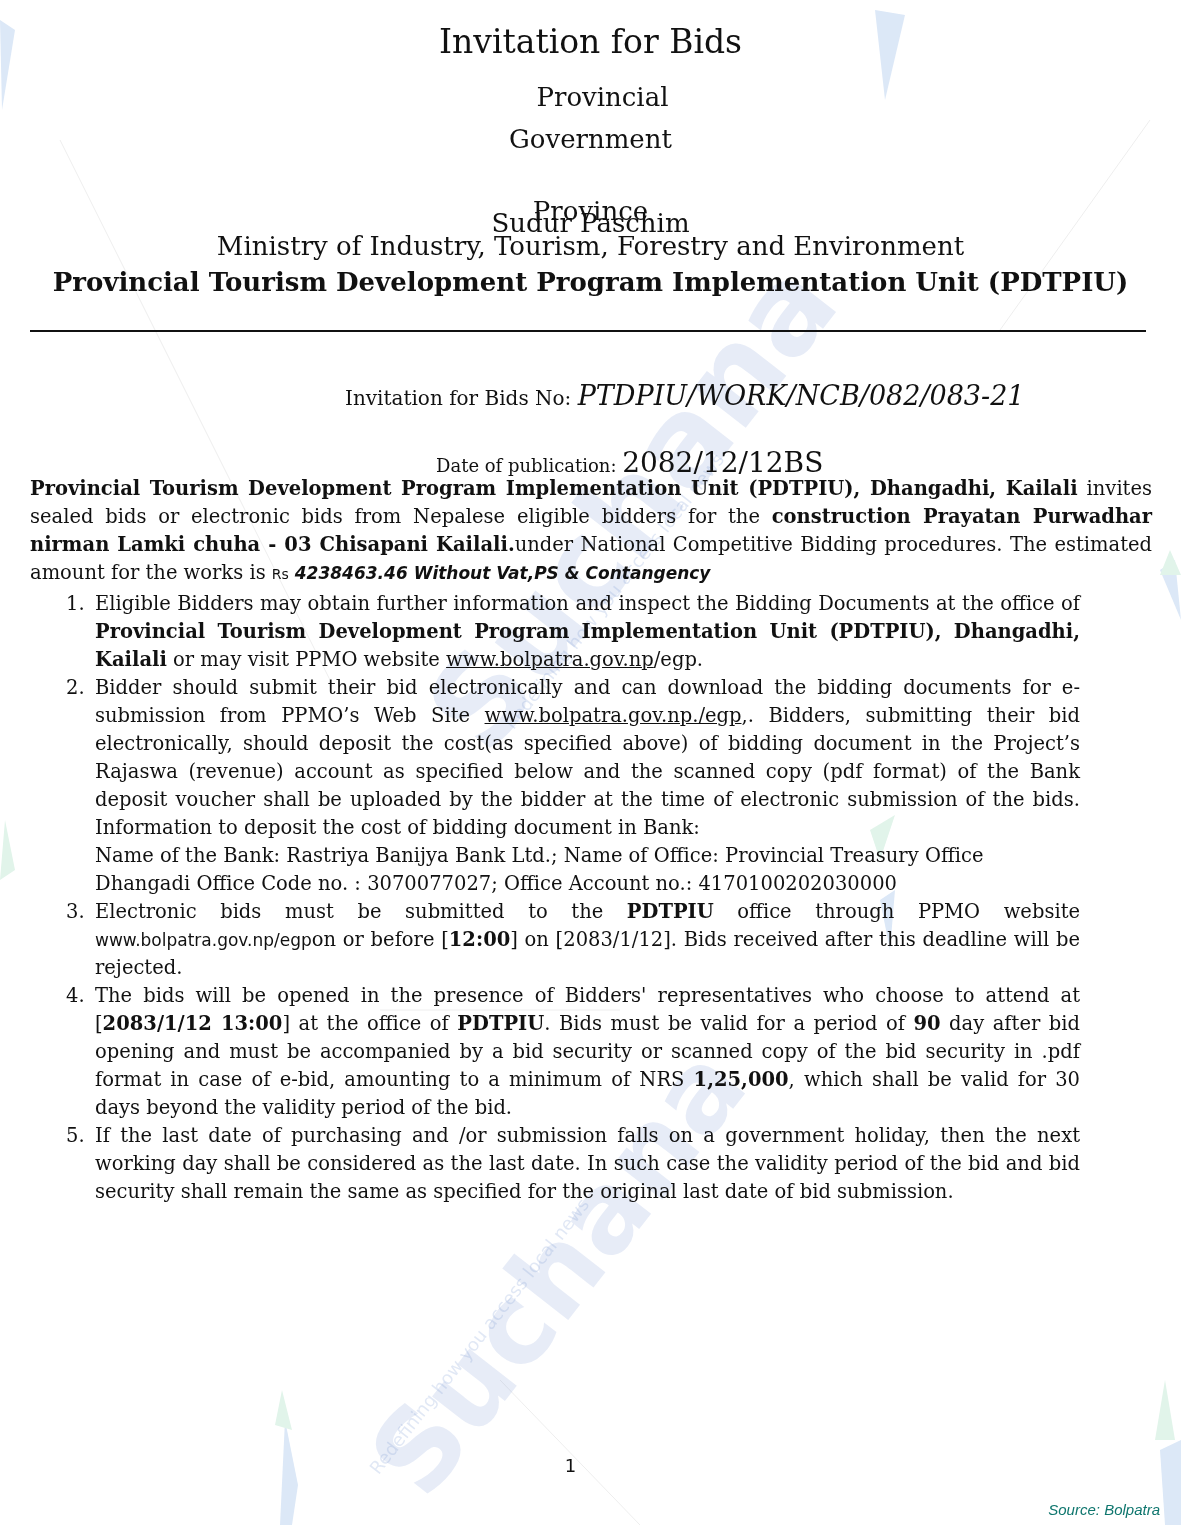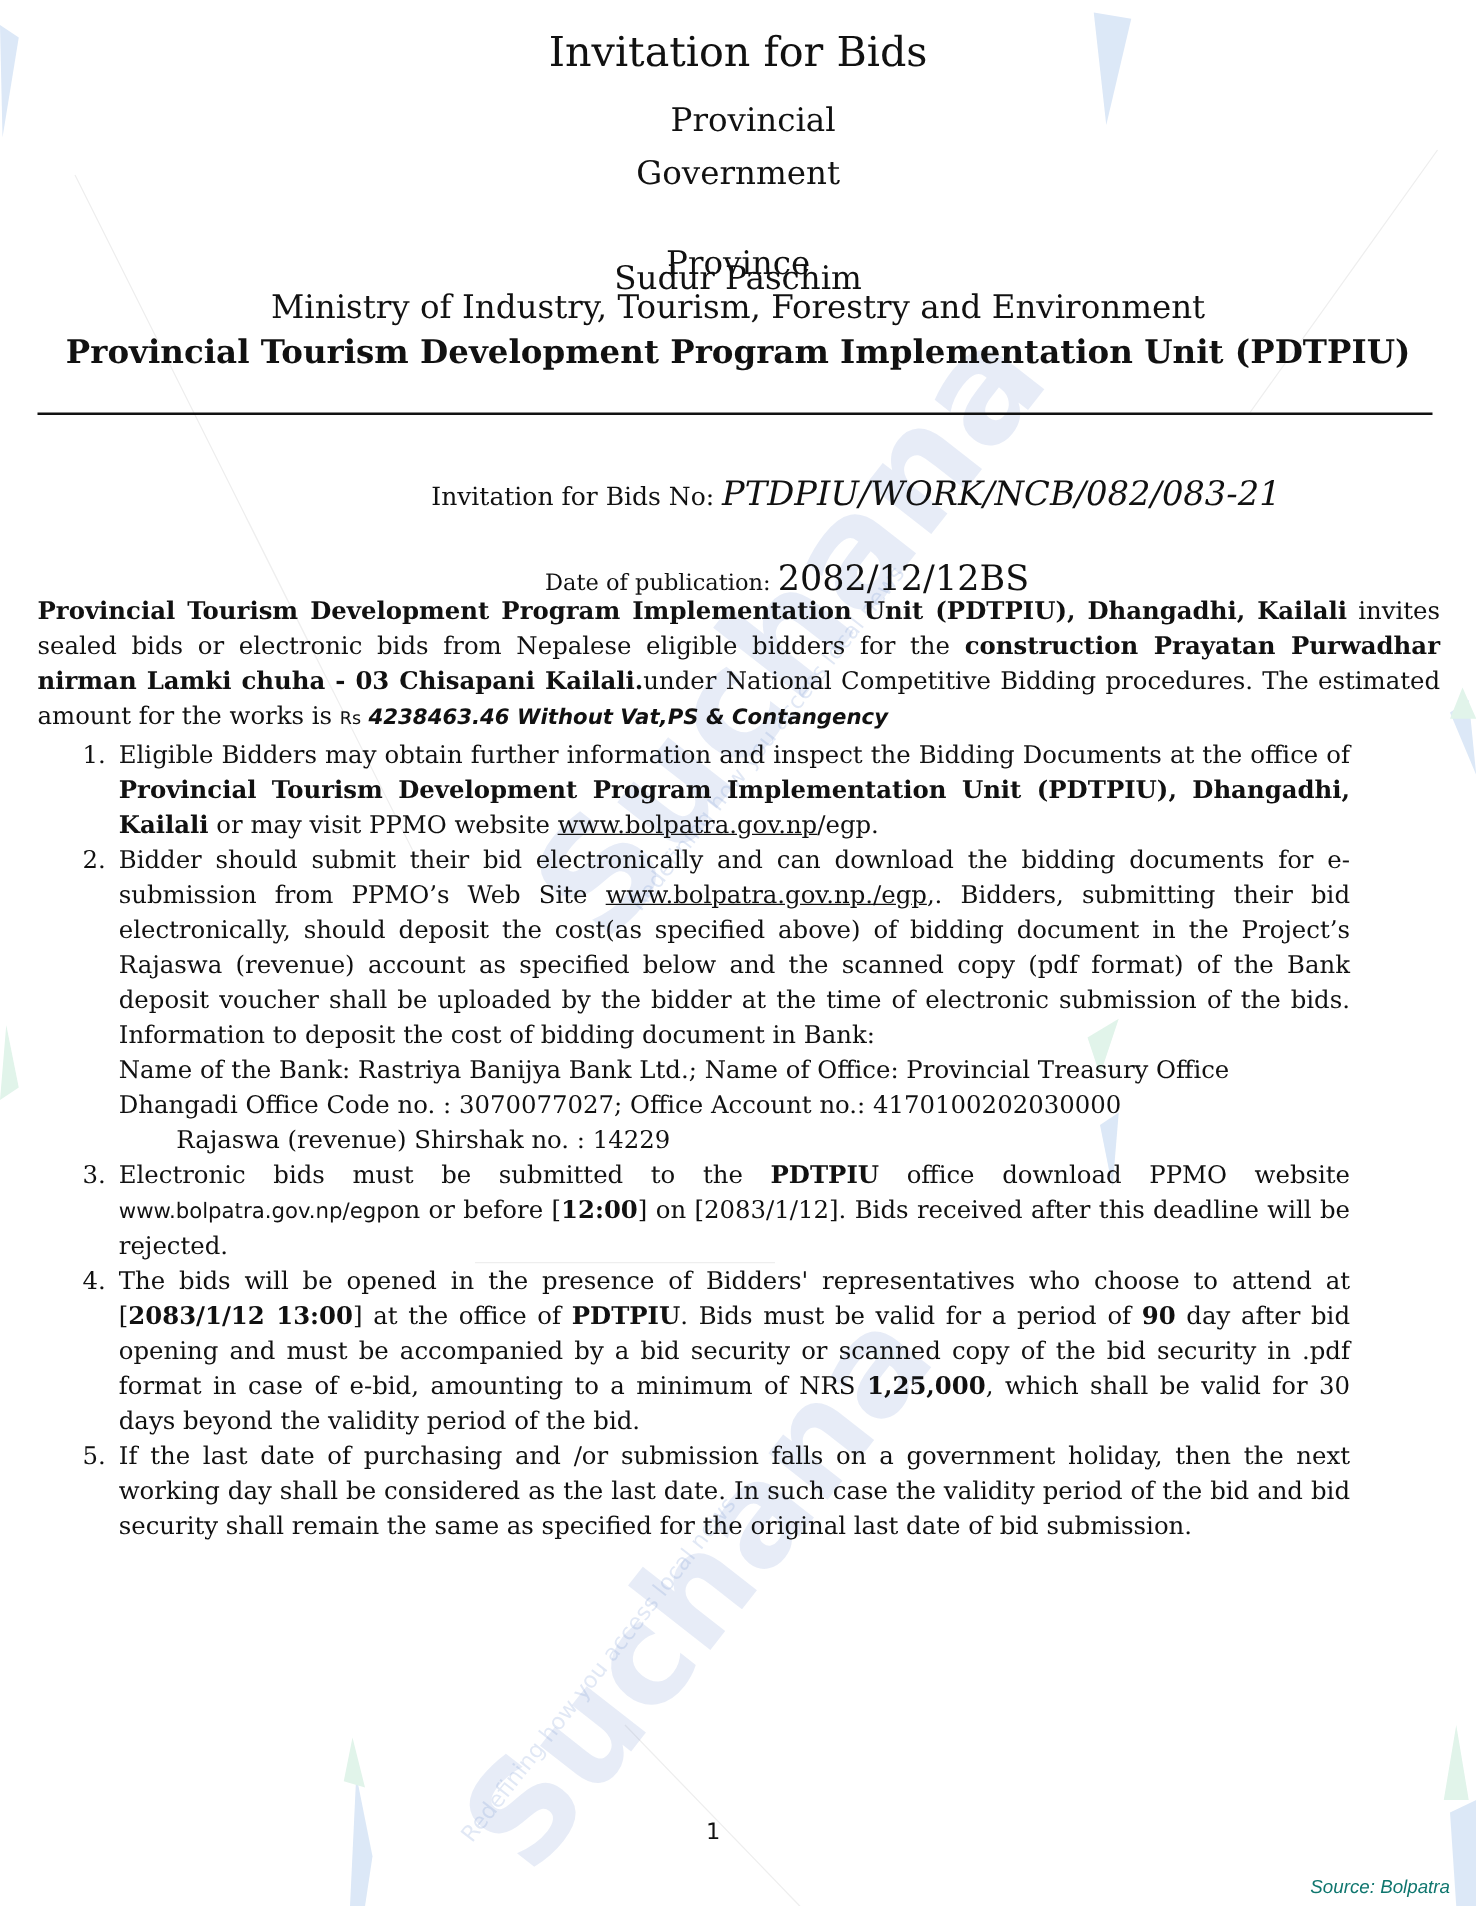--- a/index.html
+++ b/index.html
@@ -101,28 +101,27 @@
         <span>Eligible Bidders may obtain further information and inspect the Bidding Documents at the office of </span><b>Provincial Tourism Development Program Implementation Unit (PDTPIU), Dhangadhi, Kailali</b><span> or may visit PPMO website </span><span class="u">www.bolpatra.gov.np</span><span>/egp.</span>
       </span>
     </div>
 
     <div class="item">
       <span class="n">2.</span>
       <span class="t">
         <span>Bidder should submit their bid electronically and can download the bidding documents for e-submission from PPMO’s Web Site </span><span class="u">www.bolpatra.gov.np./egp</span><span>,. Bidders, submitting their bid electronically, should deposit the cost(as specified above) of bidding document in the Project’s Rajaswa (revenue) account as specified below and the scanned copy (pdf format) of the Bank deposit voucher shall be uploaded by the bidder at the time of electronic submission of the bids. Information to deposit the cost of bidding document in Bank:</span>
         <div style="text-align:left;">Name of the Bank:  Rastriya Banijya Bank Ltd.; Name of Office: Provincial Treasury Office</div>
         <div style="text-align:left;">Dhangadi Office Code no. : 3070077027; Office Account no.: 4170100202030000</div>
-        <div class="indent" style="text-align:left;">Rajaswa (revenue) Shirshak no. : 14229</div>
       </span>
     </div>
 
     <div class="item">
       <span class="n">3.</span>
       <span class="t">
-        <span>Electronic bids must be submitted to the </span><b>PDTPIU</b><span> office download PPMO website </span><span class="sans">www.bolpatra.gov.np/egp</span><span>on or before [</span><b>12:00</b><span>] on [</span><span>2083/1/12</span><span>]. Bids received after this deadline will be rejected.</span>
+        <span>Electronic bids must be submitted to the </span><b>PDTPIU</b><span> office through PPMO website </span><span class="sans">www.bolpatra.gov.np/egp</span><span>on or before [</span><b>12:00</b><span>] on [</span><span>2083/1/12</span><span>]. Bids received after this deadline will be rejected.</span>
       </span>
     </div>
 
     <div class="item">
       <span class="n">4.</span>
       <span class="t">
         <span>The bids will be opened in the presence of Bidders' representatives who choose to attend at [</span><b>2083/1/12 13:00</b><span>] at the office of </span><b>PDTPIU</b><span>. Bids must be valid for a period of </span><b>90</b><span> day after bid opening and must be accompanied by a bid security or scanned copy of the bid security in .pdf format in case of e-bid, amounting to a minimum of  NRS </span><b>1,25,000</b><span>, which shall be valid for 30 days beyond the validity period of the bid.</span>
       </span>
     </div>
 

